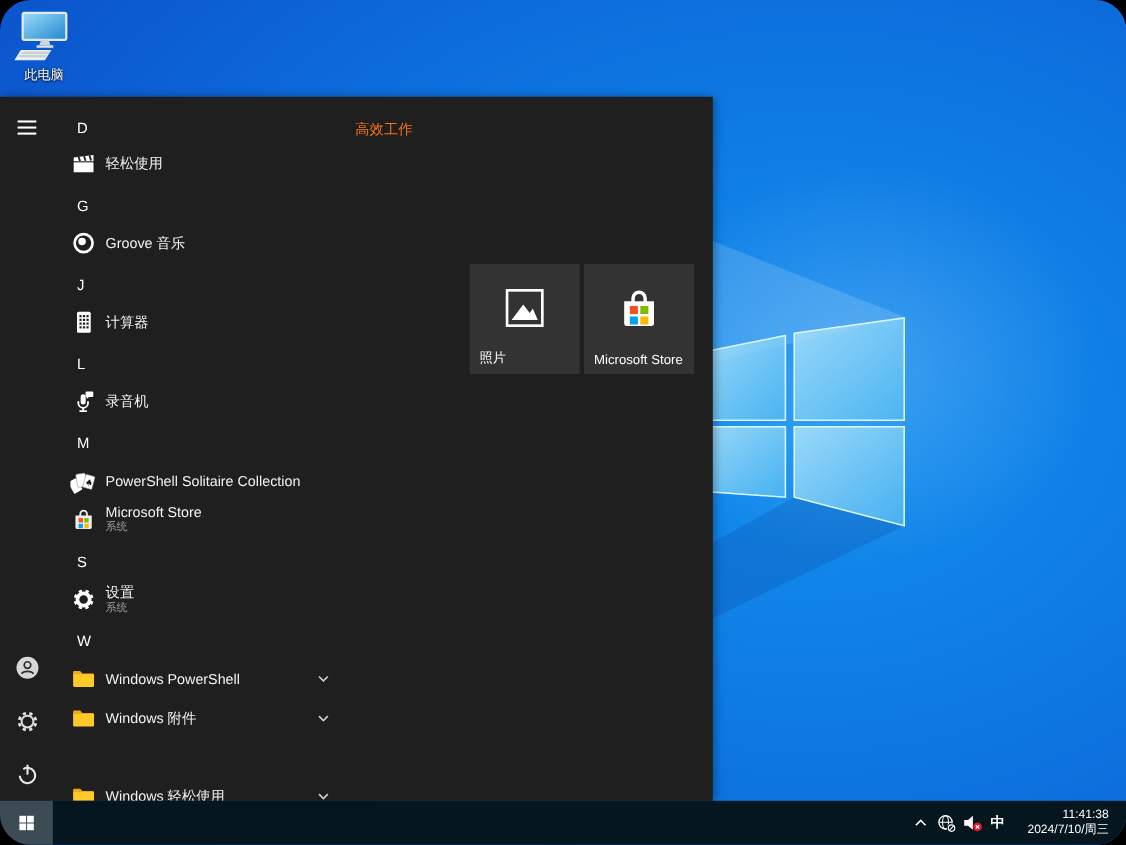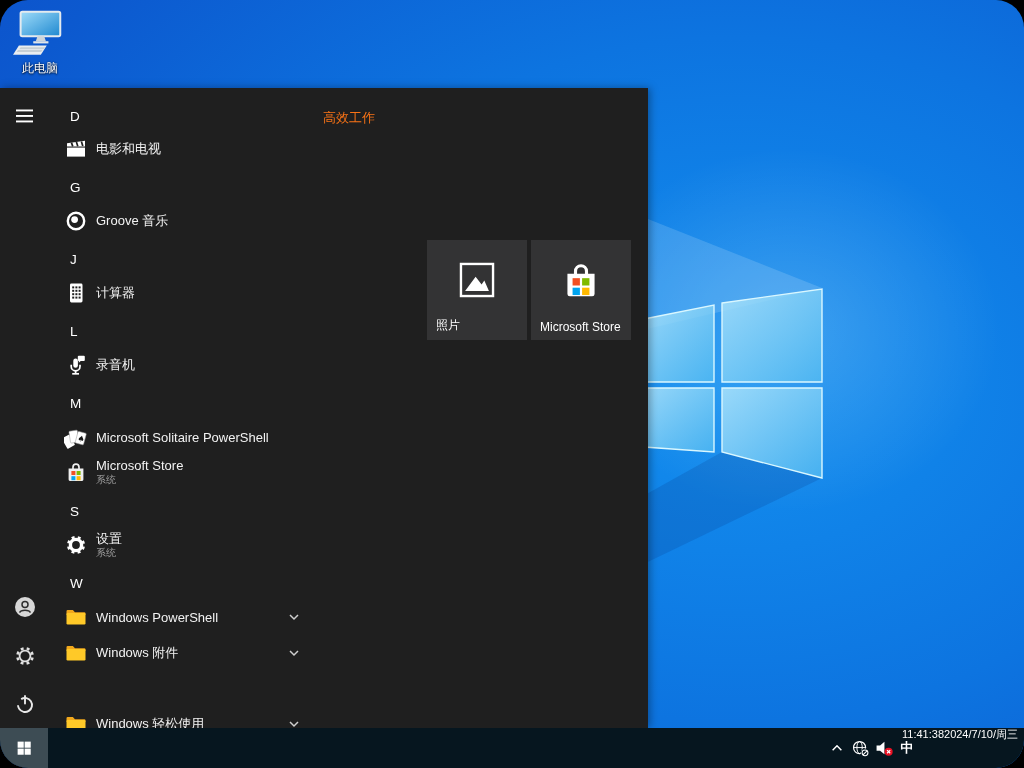--- a/index.html
+++ b/index.html
@@ -47,21 +47,21 @@
   .tile-label{position:absolute;left:9px;bottom:6px;font-size:12px;color:#fff;white-space:nowrap;}
   
   .taskbar{position:absolute;left:0;top:728px;width:1024px;height:40px;background:#06161f;}
   .start-button{position:absolute;left:0;top:0;width:48px;height:40px;background:#3d4c54;cursor:pointer;}
   .start-button svg{position:absolute;left:50%;top:50%;width:17px;height:17px;transform:translate(-50%,-50%);}
   .tray-btn{position:absolute;top:0;height:40px;cursor:pointer;}
   .tray-btn svg{position:absolute;left:50%;top:50%;transform:translate(-50%,-50%);display:block;}
   .tray-ime{position:absolute;left:894px;top:0;width:26px;height:40px;line-height:40px;
     text-align:center;font-size:13px;font-weight:bold;color:#fff;cursor:pointer;}
   .tray-clock{position:absolute;right:16px;top:0;width:96px;height:40px;cursor:pointer;
-    display:flex;flex-direction:row;justify-content:center;}
+    display:flex;flex-direction:column;justify-content:center;}
   .tray-clock span{display:block;text-align:right;font-size:11px;line-height:13.5px;color:#fff;white-space:nowrap;}
 </style>
 </head>
 <body>
 
 <div class="stage">
 
   <div class="wallpaper"></div>
   <div class="wallpaper-glow"></div>
   <svg class="logo-svg" width="1024" height="768" viewBox="0 0 1024 768">
@@ -133,21 +133,21 @@
                 <polygon points="3,9.6 3,6.2 21,3.8 21,9.6"></polygon>
                 <rect x="3" y="10.6" width="18" height="9"></rect>
               </g>
               <g stroke="#1f1f1f" stroke-width="1.7">
                 <line x1="7.4" y1="5.6" x2="8.8" y2="9.4"></line>
                 <line x1="12.4" y1="5" x2="13.8" y2="9.2"></line>
                 <line x1="17.4" y1="4.4" x2="18.8" y2="9"></line>
               </g>
             </svg>
           </span>
-          <span class="al-label">电影和电视</span>
+          <span class="al-label">轻松使用</span>
         </div>
         <div class="al-row" style="top: 80px; height: 38px;">
           <span class="al-letter">G</span>
         </div>
         <div class="al-row" style="top: 116px; height: 34px;">
           <span class="al-icon">
             <svg viewBox="0 0 24 24">
               <circle cx="12" cy="12" r="8.2" fill="none" stroke="#fff" stroke-width="2.4"></circle>
               <circle cx="10.6" cy="10.6" r="3.4" fill="#fff"></circle>
             </svg>
@@ -204,21 +204,21 @@
               <g transform="translate(12,13.5)">
                 <rect x="-12.5" y="-7" width="8.6" height="12" rx="1" fill="#fff" transform="rotate(-30)"></rect>
                 <rect x="-6" y="-8.2" width="8.6" height="12" rx="1" fill="#fff" stroke="#9a9a9a" stroke-width="0.5" transform="rotate(-9)"></rect>
                 <g transform="rotate(15)">
                   <rect x="0.2" y="-7.6" width="8.6" height="12" rx="1" fill="#fff" stroke="#9a9a9a" stroke-width="0.5"></rect>
                   <text x="1.4" y="1.6" font-size="8" fill="#161616" font-family="DejaVu Sans, sans-serif">♠</text>
                 </g>
               </g>
             </svg>
           </span>
-          <span class="al-label">Microsoft Solitaire PowerShell</span>
+          <span class="al-label">PowerShell Solitaire Collection</span>
         </div>
         <div class="al-row" style="top: 361px; height: 46px;">
           <span class="al-icon">
             <svg viewBox="0 0 24 24">
               <path d="M9,9 V7.2 a3,3 0 0 1 6,0 V9" fill="none" stroke="#efefef" stroke-width="1.7"></path>
               <path d="M4.6,8.6 h14.8 v11 a1.3,1.3 0 0 1 -1.3,1.3 H5.9 a1.3,1.3 0 0 1 -1.3,-1.3 z" fill="#efefef"></path>
               <rect x="7.4" y="11" width="4" height="4" fill="#f25022"></rect>
               <rect x="12.6" y="11" width="4" height="4" fill="#7fba00"></rect>
               <rect x="7.4" y="16.2" width="4" height="4" fill="#00a4ef"></rect>
               <rect x="12.6" y="16.2" width="4" height="4" fill="#ffb900"></rect>

